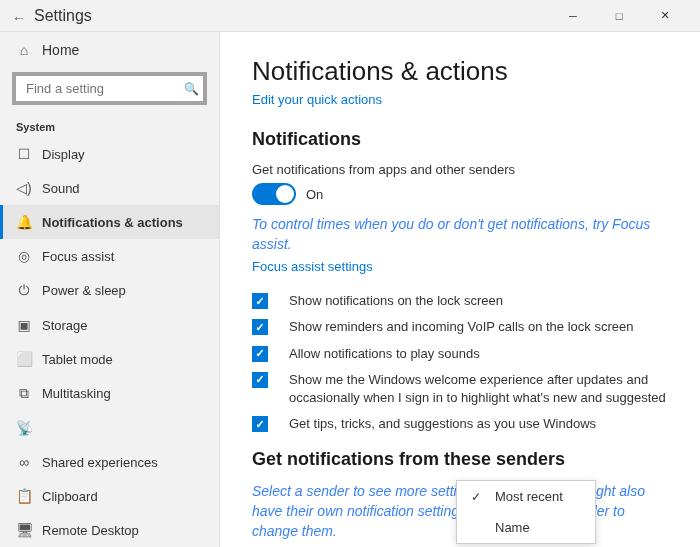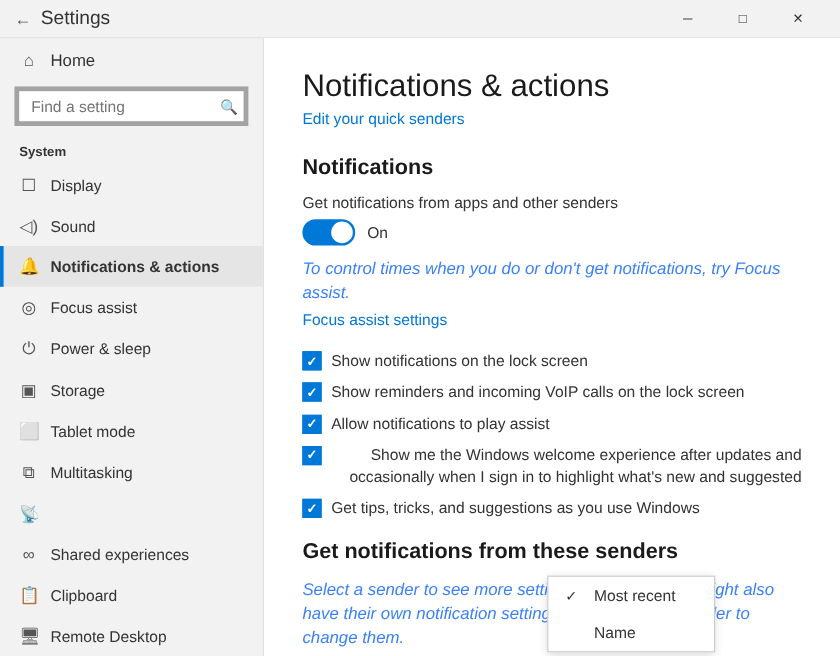--- a/index.html
+++ b/index.html
@@ -215,23 +215,22 @@
       color: #3b82f6;
       margin-bottom: 4px;
       line-height: 1.4;
       font-style: italic;
     }
 
     
     .checkbox-item {
       display: flex;
       align-items: flex-start;
-      gap: 8px;
+      gap: 21px;
       margin-bottom: 8px;
-      text-align: right;
     }
     .checkbox {
       width: 16px;
       height: 16px;
       background: #0078d7;
       border: 1px solid #0078d7;
       flex-shrink: 0;
       display: flex;
       align-items: center;
       justify-content: center;
@@ -425,21 +424,21 @@
       <span>Clipboard</span>
     </div>
     <div class="sidebar-item">
       <span class="sidebar-icon">🖥</span>
       <span>Remote Desktop</span>
     </div>
   </div>
 
   <div class="content">
     <h1 class="page-title">Notifications &amp; actions</h1>
-    <a class="link-text">Edit your quick senders</a>
+    <a class="link-text">Edit your quick actions</a>
 
     <div class="section-title">Notifications</div>
 
     <div class="setting-row">
       <div class="setting-label">Get notifications from apps and other senders</div>
       <div class="toggle-row">
         <div class="toggle"></div>
         <span class="toggle-label">On</span>
       </div>
     </div>
@@ -452,21 +451,21 @@
     <div class="checkbox-item">
       <div class="checkbox"></div>
       <span class="checkbox-label">Show notifications on the lock screen</span>
     </div>
     <div class="checkbox-item">
       <div class="checkbox"></div>
       <span class="checkbox-label">Show reminders and incoming VoIP calls on the lock screen</span>
     </div>
     <div class="checkbox-item">
       <div class="checkbox"></div>
-      <span class="checkbox-label">Allow notifications to play assist</span>
+      <span class="checkbox-label">Allow notifications to play sounds</span>
     </div>
     <div class="checkbox-item">
       <div class="checkbox"></div>
       <span class="checkbox-label">Show me the Windows welcome experience after updates and occasionally when I sign in to highlight what's new and suggested</span>
     </div>
     <div class="checkbox-item">
       <div class="checkbox"></div>
       <span class="checkbox-label">Get tips, tricks, and suggestions as you use Windows</span>
     </div>
 

